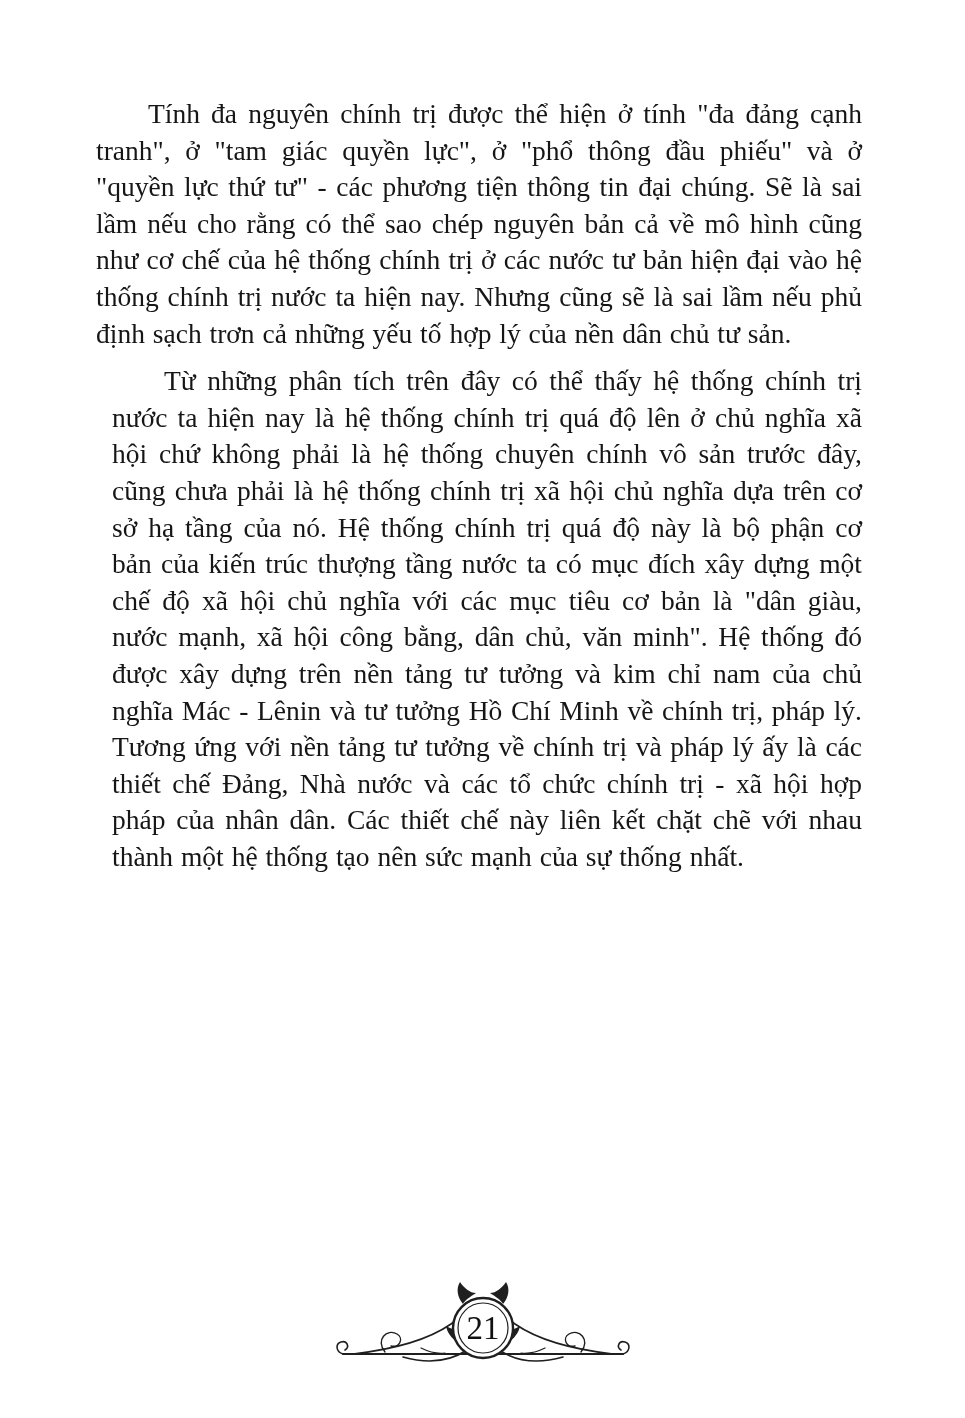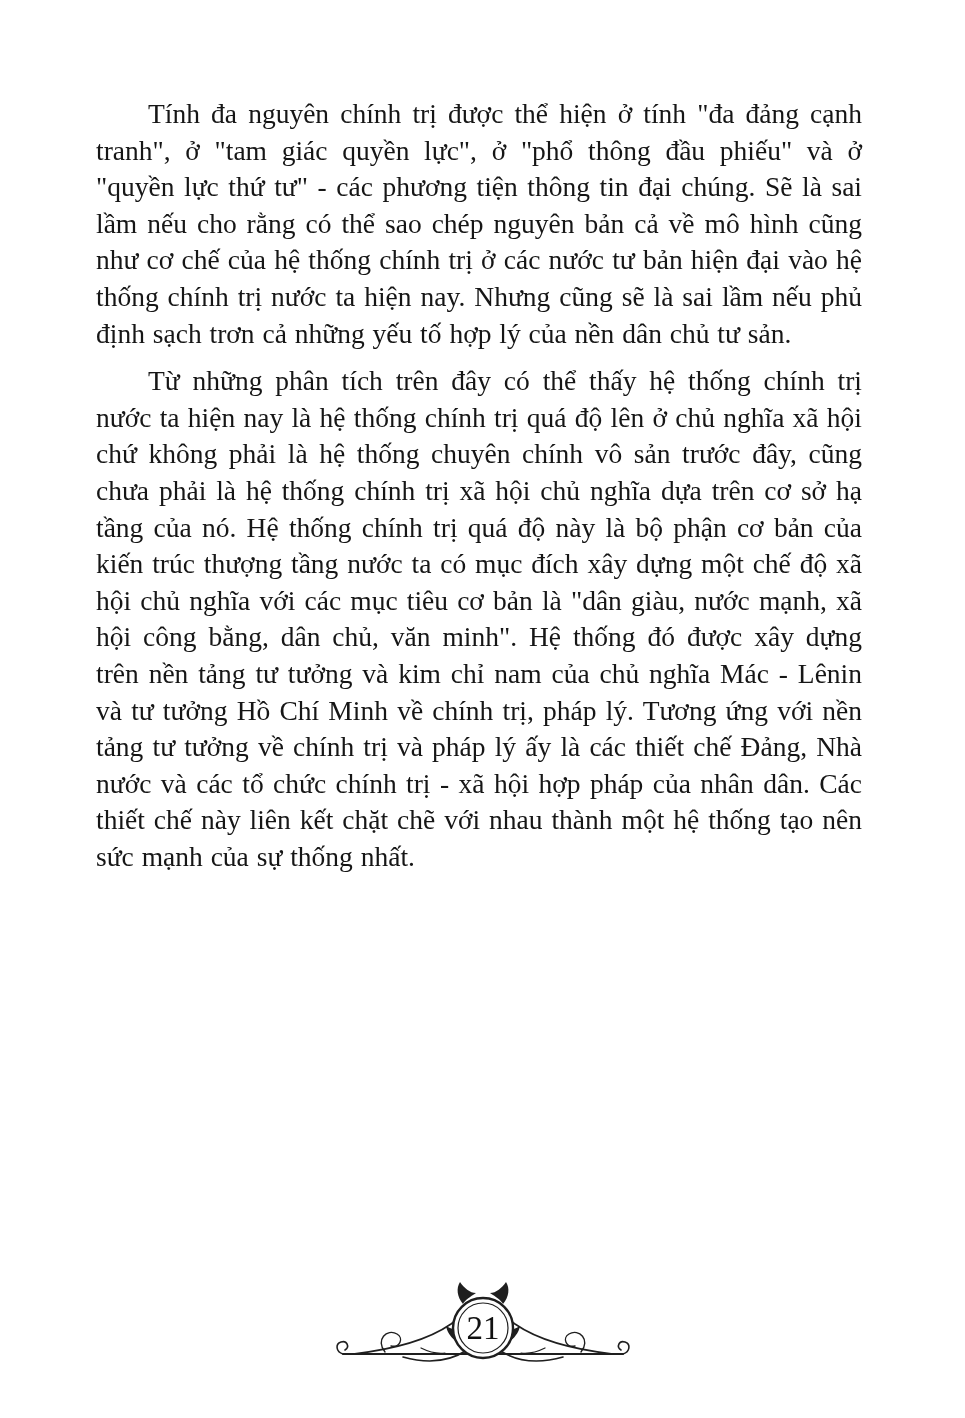--- a/index.html
+++ b/index.html
@@ -26,20 +26,21 @@
       margin: 0;
       font-size: 27.5px;
       line-height: 36.6px;
       text-align: justify;
       text-justify: inter-word;
       text-indent: 52px;
       word-spacing: 1px;
     }
     .text-block p + p {
       margin-top: 11px;
+      margin-left: 16px;
     }
     .ornament {
       position: absolute;
       left: 50%;
       top: 1278px;
       transform: translateX(-50%);
     }
     .page-number-text {
       font-family: "Liberation Serif", serif;
       font-weight: normal;

